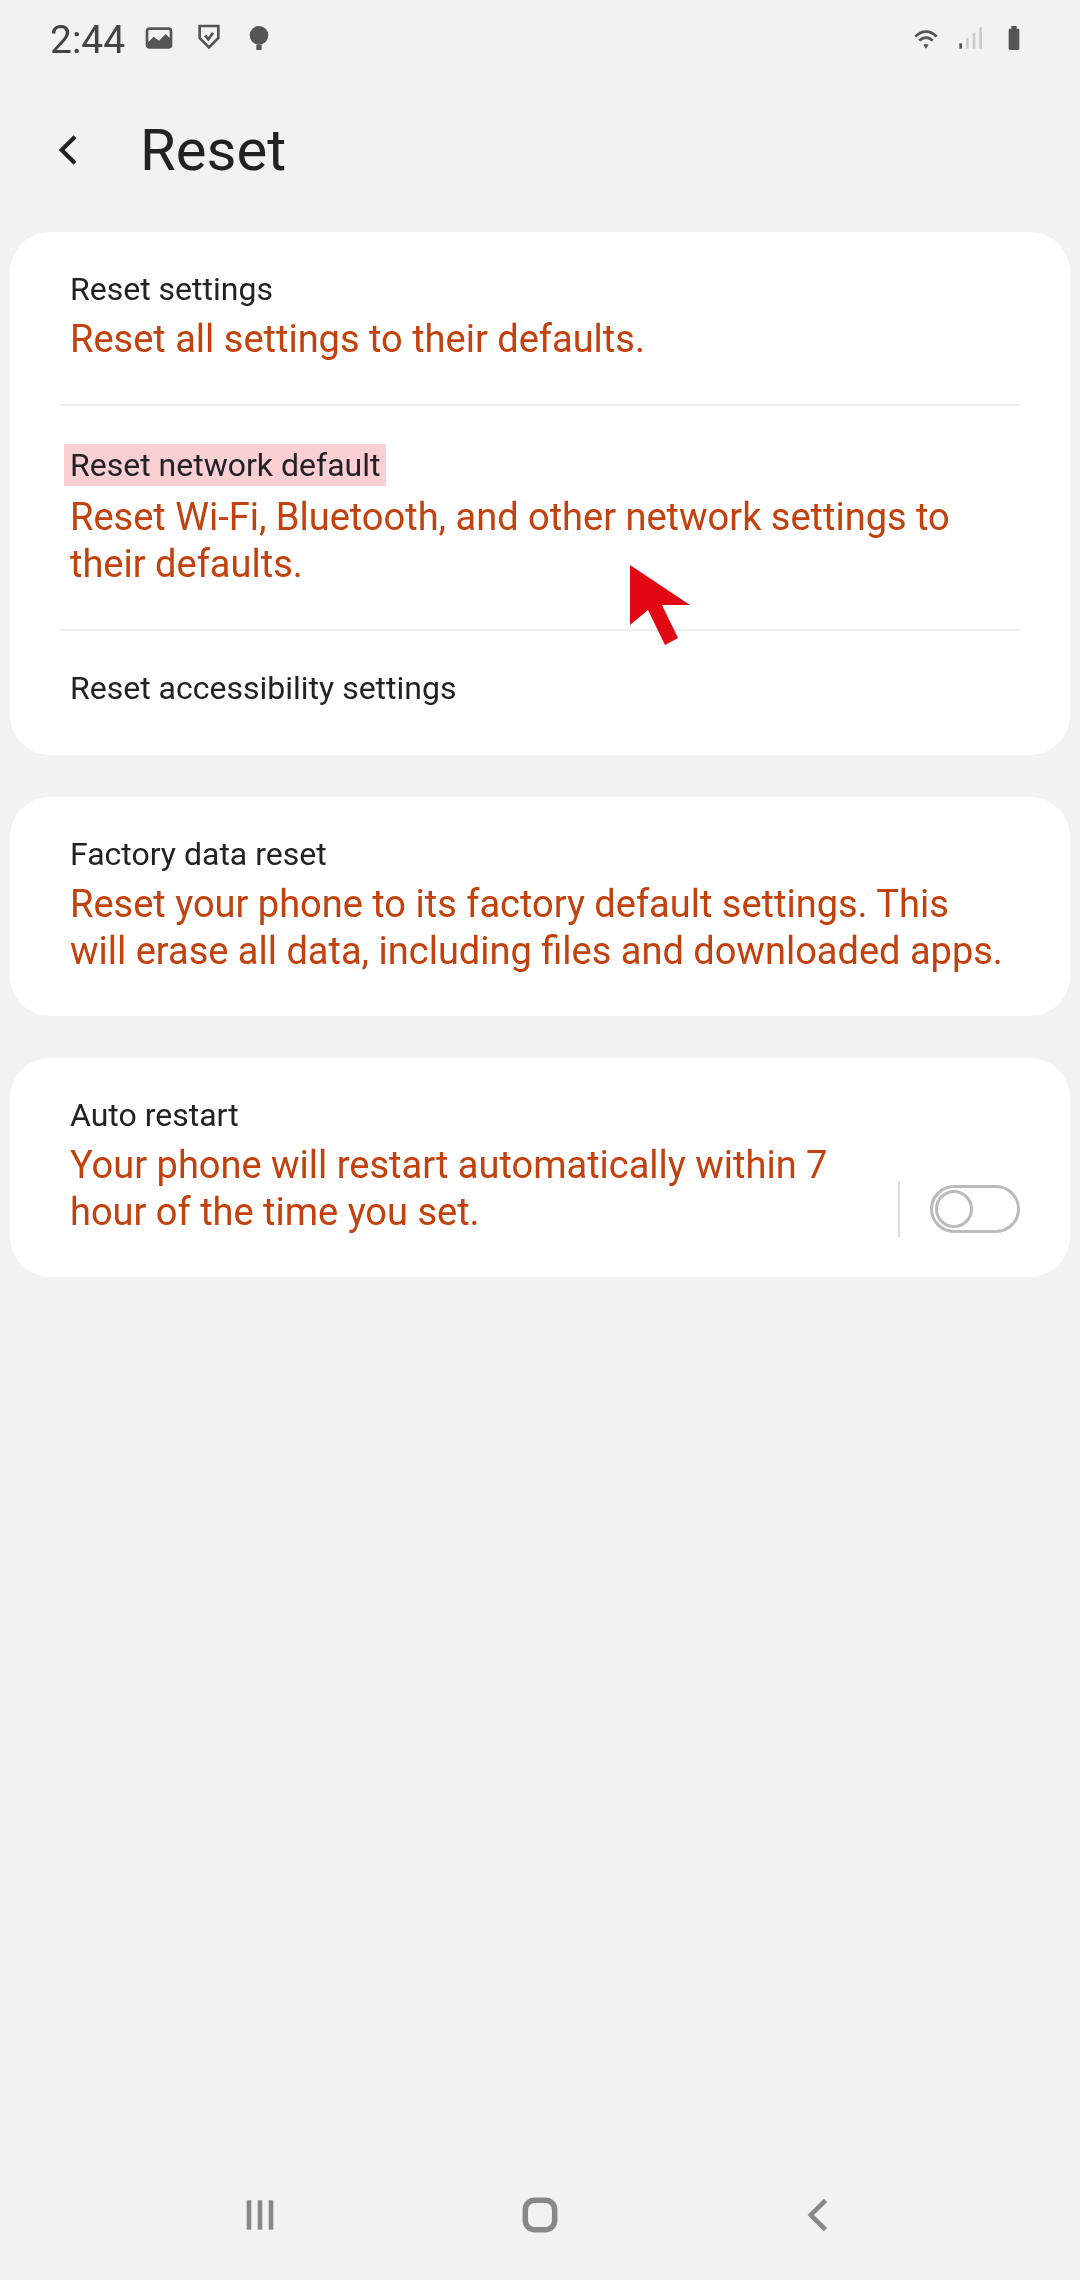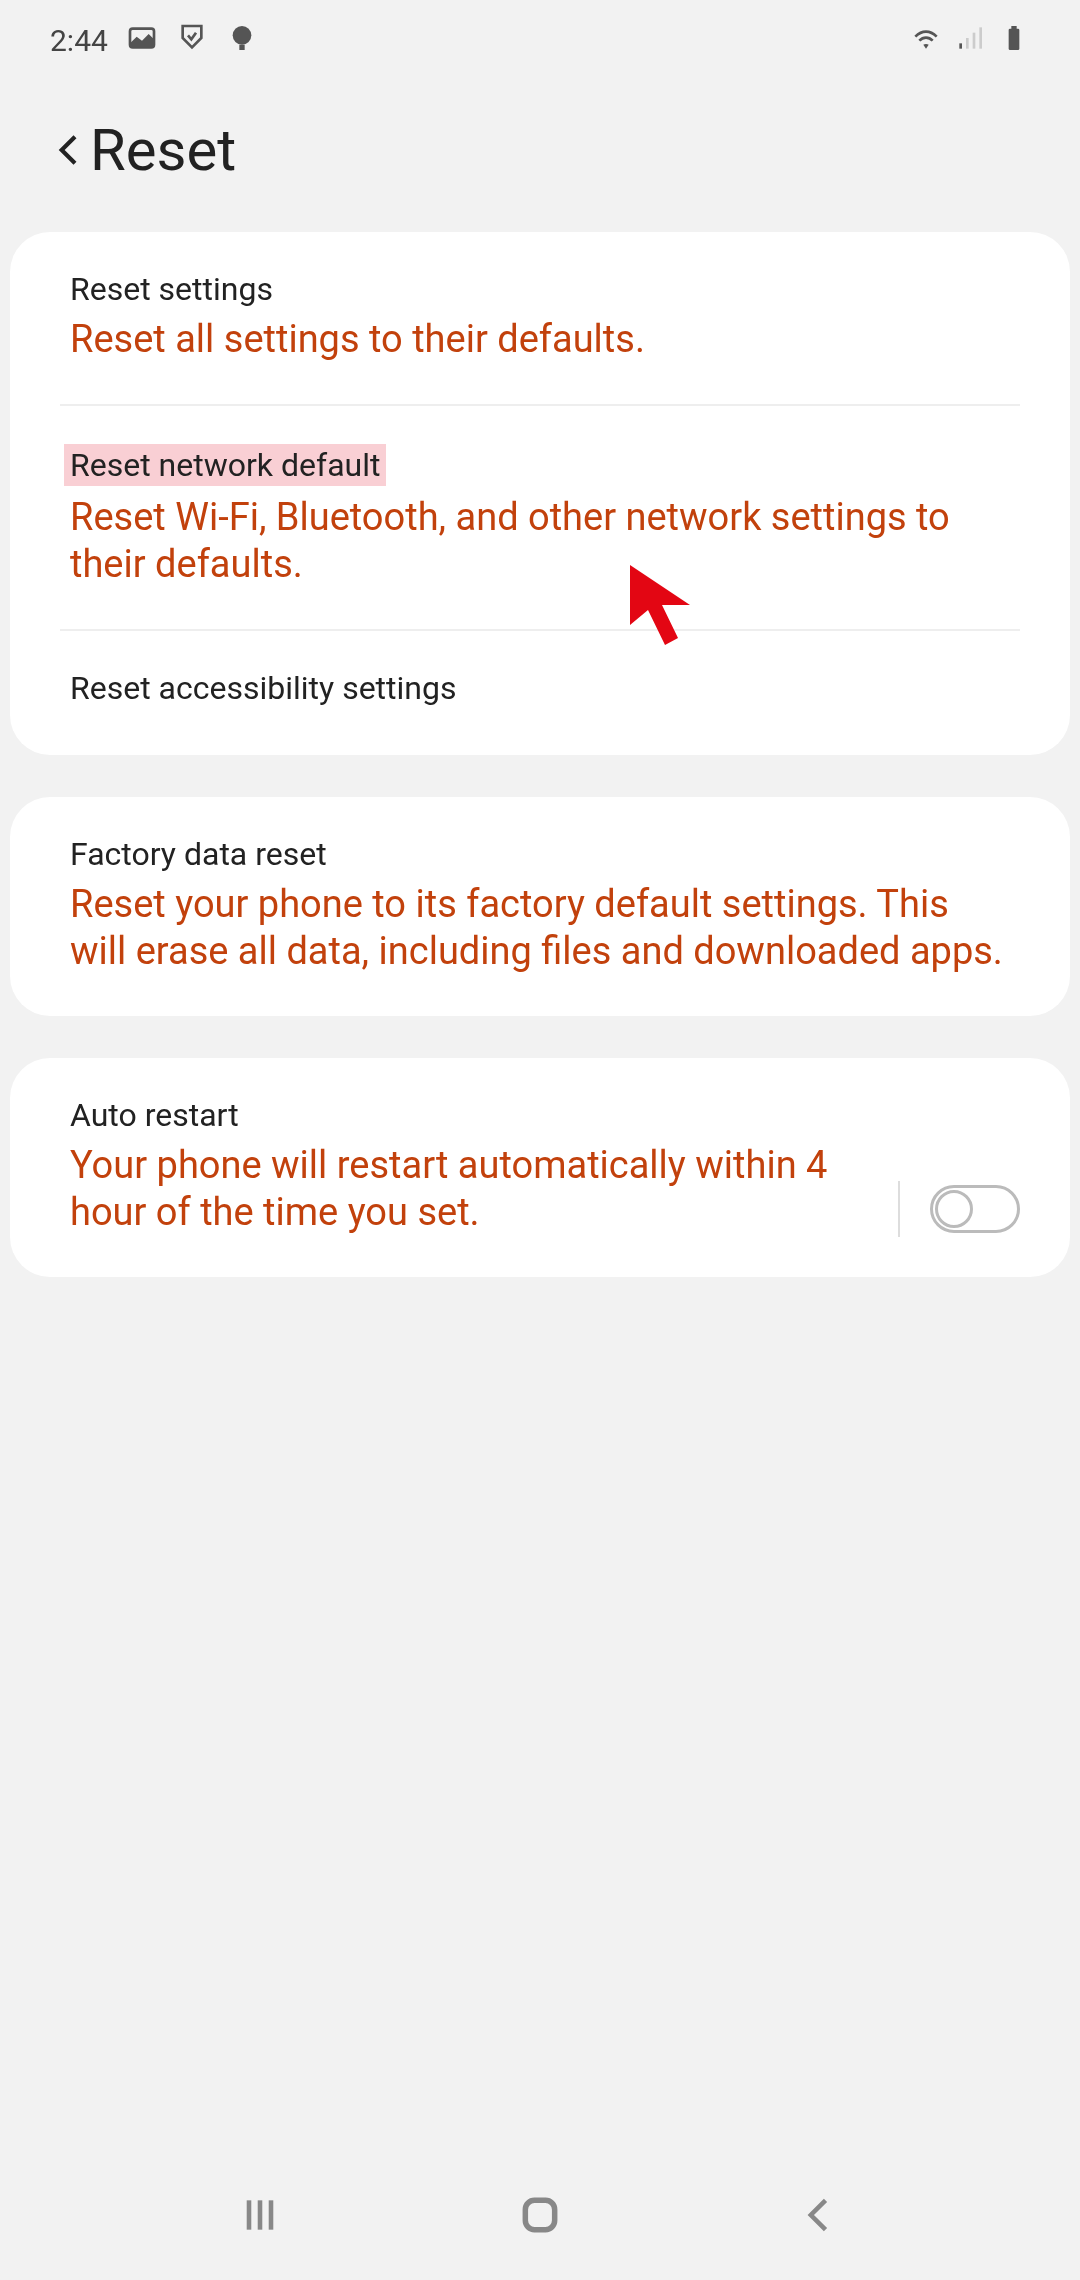--- a/index.html
+++ b/index.html
@@ -22,40 +22,41 @@
       align-items: center;
       padding: 0 50px;
     }
     .status-left {
       display: flex;
       align-items: center;
       gap: 18px;
       color: #555;
     }
     .status-time {
-      font-size: 30px;
+      font-size: 39px;
       font-weight: 400;
       color: #444;
     }
     .status-icon {
       width: 32px;
       height: 32px;
       color: #555;
     }
     .status-right {
       display: flex;
       align-items: center;
       gap: 12px;
       color: #555;
     }
     .header {
       height: 140px;
       display: flex;
       align-items: center;
       padding: 0 50px;
+      gap: 50px;
     }
     .back-btn {
       width: 40px;
       height: 40px;
       display: flex;
       align-items: center;
       justify-content: center;
       color: #222;
     }
     .header-title {
@@ -241,21 +242,21 @@
   <div class="list-item">
     <div class="item-title">Factory data reset</div>
     <div class="item-desc">Reset your phone to its factory default settings. This will erase all data, including files and downloaded apps.</div>
   </div>
 </div>
 
 <div class="card" style="margin-top: 42px;">
   <div class="toggle-item">
     <div class="toggle-text">
       <div class="item-title">Auto restart</div>
-      <div class="item-desc">Your phone will restart automatically within 4 hour of the time you set.</div>
+      <div class="item-desc">Your phone will restart automatically within 7 hour of the time you set.</div>
     </div>
     <div class="toggle-right">
       <div class="vert-divider"></div>
       <div class="toggle">
         <div class="toggle-knob"></div>
       </div>
     </div>
   </div>
 </div>
 

